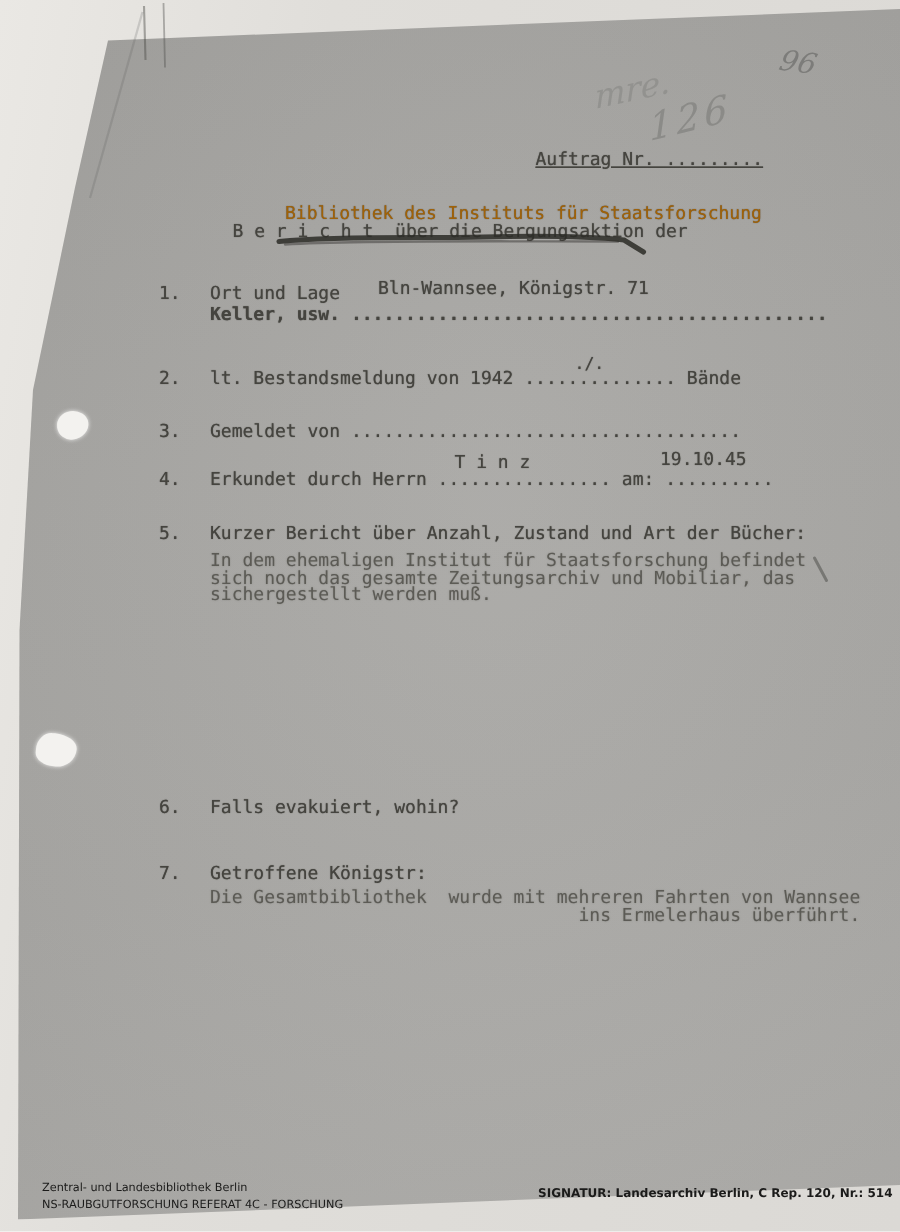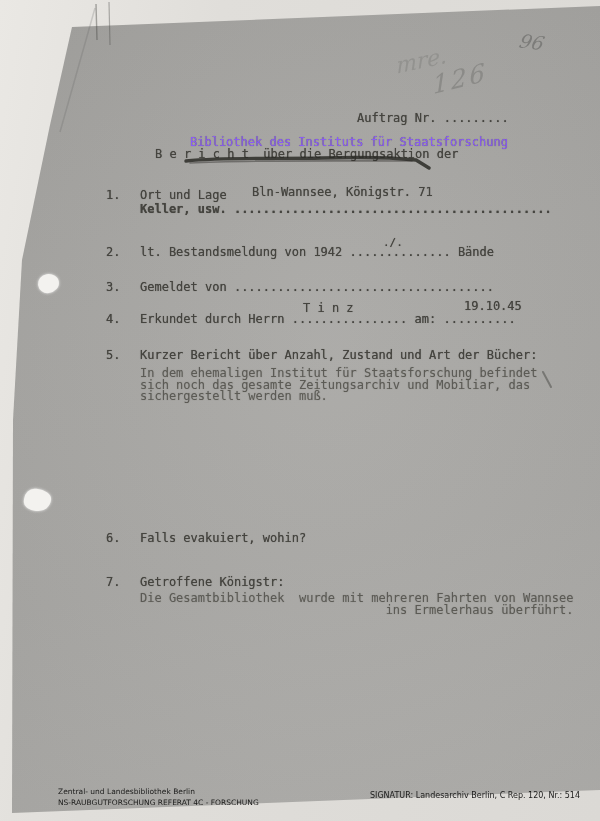--- a/index.html
+++ b/index.html
@@ -35,37 +35,37 @@
   }
   
   .pencil{
     position:absolute;font-family:"DejaVu Serif","Liberation Serif",serif;font-style:italic;
     color:rgba(125,125,122,.8);white-space:pre;
   }
   #hw-mre{left:396px;top:48px;font-size:22px;transform:rotate(-12deg) skewX(-10deg);color:rgba(135,135,132,.6);}
   #hw-126{left:432px;top:64px;font-size:25px;transform:rotate(-14deg) skewX(-12deg);color:rgba(128,128,125,.7);letter-spacing:3px;}
   #hw-96{left:520px;top:31px;font-size:19px;transform:rotate(7deg) skewX(-8deg);color:rgba(115,115,112,.8);}
   
-  #auftrag{left:357px;top:112px;}
+  #auftrag{left:357px;top:100px;text-decoration:underline;}
   #title1{left:155px;top:119px;margin-top:29px;}
-  #title2{left:190px;top:136px;color:#8b5cf6;}
+  #title2{left:190px;top:136px;color:#a16207;}
   #underline{position:absolute;left:182px;top:152px;}
   .inum{left:106px;}
   .ilabel{left:140px;}
   #i1n,#i1{top:189px;} #i1v{left:252px;top:186px;} #i1b{left:140px;top:203px;font-weight:bold;}
   #i2n,#i2{top:246px;} #i2o{left:383px;top:236px;font-size:11px;}
   #i3n,#i3{top:281px;}
-  #i4n,#i4{top:313px;} #i4name{left:303px;top:302px;} #i4date{left:464px;top:300px;}
+  #i4n,#i4{top:313px;} #i4name{left:303px;top:302px;} #i4date{left:440px;top:300px;}
   #i5n,#i5{top:349px;} #i5body{left:140px;top:368px;}
   #i6n,#i6{top:532px;}
   #i7n,#i7{top:576px;} #i7body{left:140px;top:593px;text-align:right;}
   
   .footer{position:absolute;color:#1b1b1a;font-family:"DejaVu Sans","Liberation Sans",sans-serif;z-index:5;}
-  #footer-left{left:28px;top:786px;font-size:7.5px;line-height:11px;white-space:pre;margin-left:30px;}
-  #footer-right{right:20px;top:791px;font-size:8px;}
+  #footer-left{left:28px;top:786px;font-size:7.5px;line-height:11px;white-space:pre;}
+  #footer-right{right:5px;top:791px;font-size:8px;font-weight:bold;}
   #marks{position:absolute;left:0;top:0;pointer-events:none;}
 </style>
 </head>
 <body>
 
 <div id="paper"></div>
 <div id="paper-shade"></div>
 
 <div class="hole" id="hole1"></div>
 <div class="hole" id="hole2"></div>

